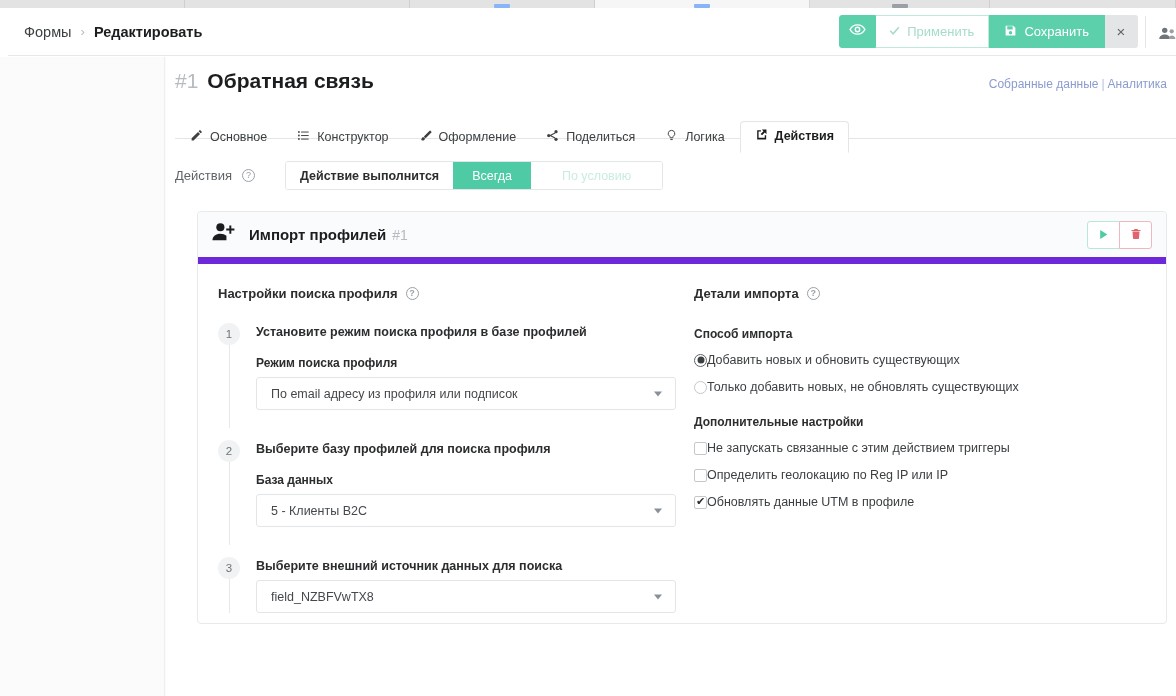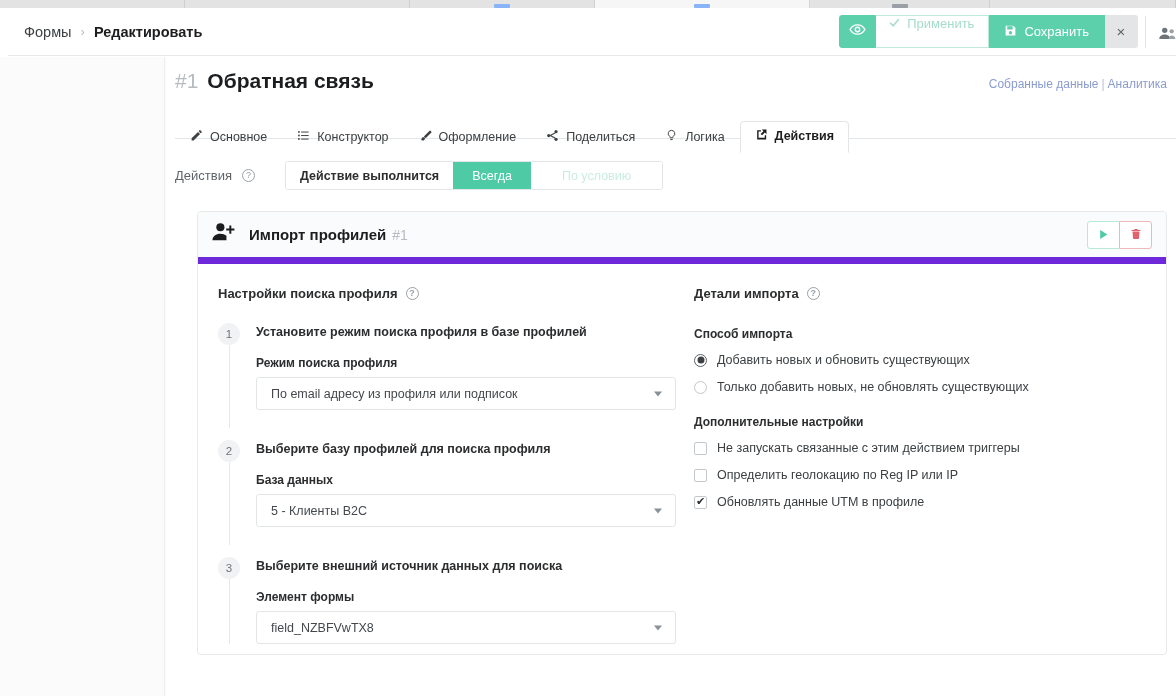--- a/index.html
+++ b/index.html
@@ -46,21 +46,21 @@
   }
   .btn-eye {
     width: 37px; background: #5ccfab; border: 1px solid #5ccfab;
     border-radius: 3px 0 0 3px;
     display: flex; align-items: center; justify-content: center;
     cursor: pointer;
   }
   .btn-apply {
     background: #ffffff; border: 1px solid #bfe9da; border-left: none;
     color: #a6dcc8; font-size: 13px;
-    display: flex; align-items: flex-start; gap: 6px;
+    display: flex; align-items: center; gap: 6px;
     padding: 0 14px 0 12px; cursor: pointer;
   }
   .btn-save {
     background: #5ccfab; border: 1px solid #5ccfab; border-left: none;
     color: #ffffff; font-size: 13px;
     display: flex; align-items: center; gap: 7px;
     padding: 0 15px; cursor: pointer;
   }
   .btn-close {
     background: #e3e5e6; border: 1px solid #e3e5e6; border-left: none;
@@ -219,21 +219,21 @@
     position: absolute; right: 13px; top: 50%; transform: translateY(-50%);
     width: 0; height: 0;
     border-left: 4px solid transparent; border-right: 4px solid transparent;
     border-top: 5px solid #8a9097;
   }
 
   
   .group-label { font-size: 12px; color: #2b2d2f; font-weight: bold; }
   .opt-list { margin-top: 8px; }
   .opt {
-    display: flex; align-items: center; gap: 10px;
+    display: flex; align-items: center; 
     height: 22px; margin-bottom: 5px; cursor: pointer;
   }
   .opt-text { font-size: 12.5px; color: #3c4043; }
   .radio {
     width: 13px; height: 13px; border-radius: 50%;
     border: 1px solid #c3c8cd; background: #fff; flex: 0 0 13px;
     position: relative;
   }
   .radio.on { border-color: #5f6368; }
   .radio.on::after {
@@ -476,21 +476,20 @@
               </div>
             </div>
 
             <div class="step">
               <div class="step-marker">
                 <div class="step-circle">3</div>
                 <div class="step-line"></div>
               </div>
               <div class="step-content">
                 <div class="step-heading">Выберите внешний источник данных для поиска</div>
-                <div class="field-label">Элемент формы</div>
                 <div class="select">
                   <span>field_NZBFVwTX8</span>
                   <span class="caret"></span>
                 </div>
               </div>
             </div>
 
           </div>
         </div>
 

